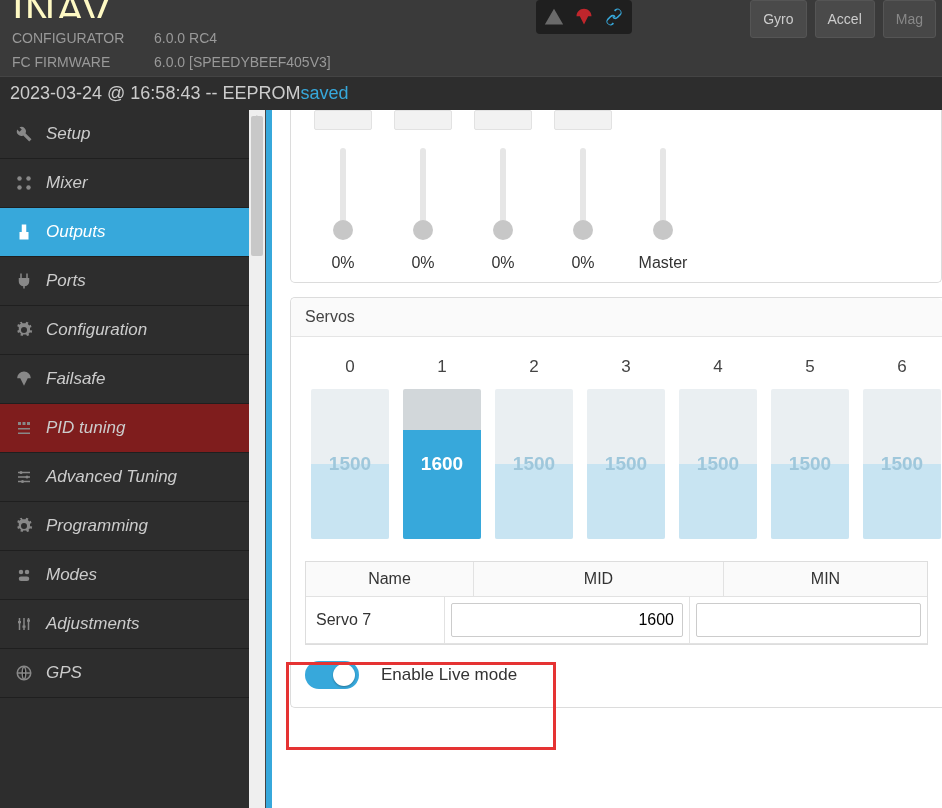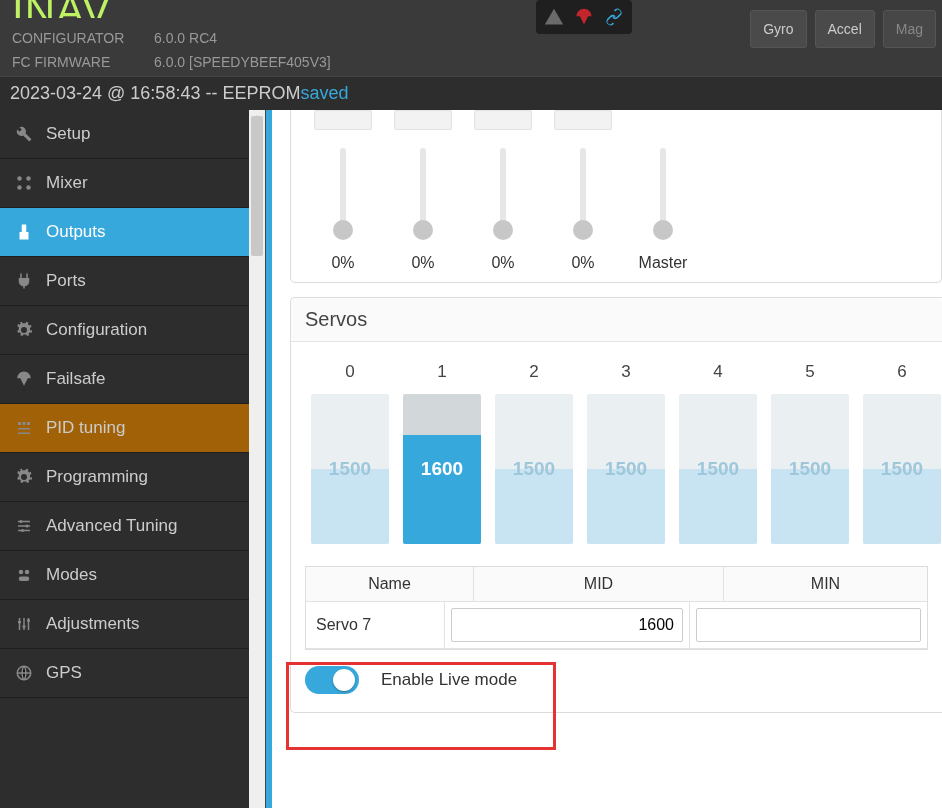--- a/index.html
+++ b/index.html
@@ -14,21 +14,21 @@
   }
 
   
   .header {
     background: #3a3a3a;
     padding: 0 12px 8px 12px;
     position: relative;
     height: 76px;
   }
   .app-title {
-    color: #bef264;
+    color: #fef9c3;
     font-size: 42px;
     font-weight: 300;
     letter-spacing: 1px;
     line-height: 0.5;
     margin-bottom: 12px;
     overflow: hidden;
     height: 18px;
   }
   .version-row {
     display: flex;
@@ -66,21 +66,20 @@
   .sensor-pill {
     background: #4a4a4a;
     color: #ccc;
     border-radius: 3px;
     padding: 18px 12px;
     font-size: 14px;
     display: inline-flex;
     align-items: center;
     height: 30px;
     border: 1px solid #555;
-    margin-top: 10px;
   }
   .sensor-pill.off { color: #888; background: #474747; }
 
   
   .status-bar {
     background: #2d2d2d;
     color: #ccc;
     font-size: 18px;
     padding: 4px 10px;
     display: flex;
@@ -91,37 +90,38 @@
   .status-link { color: #37A8DB; }
 
   
   .body-row { display: flex; height: calc(808px - 76px - 34px); }
   .sidebar {
     width: 266px;
     background: #2d2d2d;
     border-right: 1px solid #444;
     overflow: hidden;
     position: relative;
+    font-style: italic;
   }
   .sidebar-scroll {
     overflow-y: hidden;
   }
   .sb-item {
     display: flex;
     align-items: center;
     gap: 12px;
     padding: 0 14px;
     height: 49px;
     color: #ccc;
     font-size: 17px;
     border-bottom: 1px solid #1f1f1f;
     cursor: pointer;
   }
   .sb-item.active { background: #37A8DB; color: #fff; }
-  .sb-item.hover2 { background: #a16207; }
+  .sb-item.hover2 { background: #7f1d1d; }
   .sb-icon {
     width: 20px; height: 20px;
     display: inline-flex; align-items: center; justify-content: center;
     color: #888; font-size: 16px;
   }
   .sb-item.active .sb-icon { color: #fff; }
 
   .scrollbar-fake {
     position: absolute;
     right: 0; top: 0;
@@ -198,21 +198,21 @@
     bottom: -2px; left: -7px;
   }
   .motor-label {
     margin-top: 16px;
     color: #333; font-size: 16px;
   }
 
   
   .servos-panel { }
   .panel-title {
-    font-size: 20px;
+    font-size: 16px;
     color: #444;
     padding: 10px 14px;
     background:#fafafa;
     border-bottom: 1px solid #e5e5e5;
     border-radius: 5px 5px 0 0;
   }
   .servo-row {
     display: flex;
     gap: 14px;
     padding: 20px 20px 4px 20px;
@@ -395,35 +395,35 @@
           <span class="sb-icon">
             <svg width="18" height="18" viewBox="0 0 24 24">
               <path fill="currentColor" d="M4 4h4v4H4zM10 4h4v4h-4zM16 4h4v4h-4zM4 12h16v2H4zM4 18h16v2H4z"></path>
             </svg>
           </span>
           <span>PID tuning</span>
         </div>
         <div class="sb-item">
           <span class="sb-icon">
             <svg width="18" height="18" viewBox="0 0 24 24">
-              <path fill="currentColor" d="M12 8a4 4 0 1 0 0 8 4 4 0 0 0 0-8zm9 4l2 1-1 3-2-1a9 9 0 0 1-2 2l1 2-3 1-1-2h-4l-1 2-3-1 1-2a9 9 0 0 1-2-2l-2 1-1-3 2-1v-4l-2-1 1-3 2 1a9 9 0 0 1 2-2L6 2l3-1 1 2h4l1-2 3 1-1 2a9 9 0 0 1 2 2l2-1 1 3-2 1v4z"></path>
-            </svg>
-          </span>
-          <span>Programming</span>
-        </div>
-        <div class="sb-item">
-          <span class="sb-icon">
-            <svg width="18" height="18" viewBox="0 0 24 24">
               <path stroke="currentColor" stroke-width="2" d="M4 6h16M4 12h16M4 18h16"></path>
               <circle cx="8" cy="6" r="2" fill="currentColor"></circle>
               <circle cx="16" cy="12" r="2" fill="currentColor"></circle>
               <circle cx="10" cy="18" r="2" fill="currentColor"></circle>
             </svg>
           </span>
           <span>Advanced Tuning</span>
+        </div>
+        <div class="sb-item">
+          <span class="sb-icon">
+            <svg width="18" height="18" viewBox="0 0 24 24">
+              <path fill="currentColor" d="M12 8a4 4 0 1 0 0 8 4 4 0 0 0 0-8zm9 4l2 1-1 3-2-1a9 9 0 0 1-2 2l1 2-3 1-1-2h-4l-1 2-3-1 1-2a9 9 0 0 1-2-2l-2 1-1-3 2-1v-4l-2-1 1-3 2 1a9 9 0 0 1 2-2L6 2l3-1 1 2h4l1-2 3 1-1 2a9 9 0 0 1 2 2l2-1 1 3-2 1v4z"></path>
+            </svg>
+          </span>
+          <span>Programming</span>
         </div>
         <div class="sb-item">
           <span class="sb-icon">
             <svg width="18" height="18" viewBox="0 0 24 24">
               <circle cx="8" cy="8" r="3" fill="currentColor"></circle>
               <circle cx="16" cy="8" r="3" fill="currentColor"></circle>
               <rect x="5" y="14" width="14" height="6" rx="3" fill="currentColor"></rect>
             </svg>
           </span>
           <span>Modes</span>

